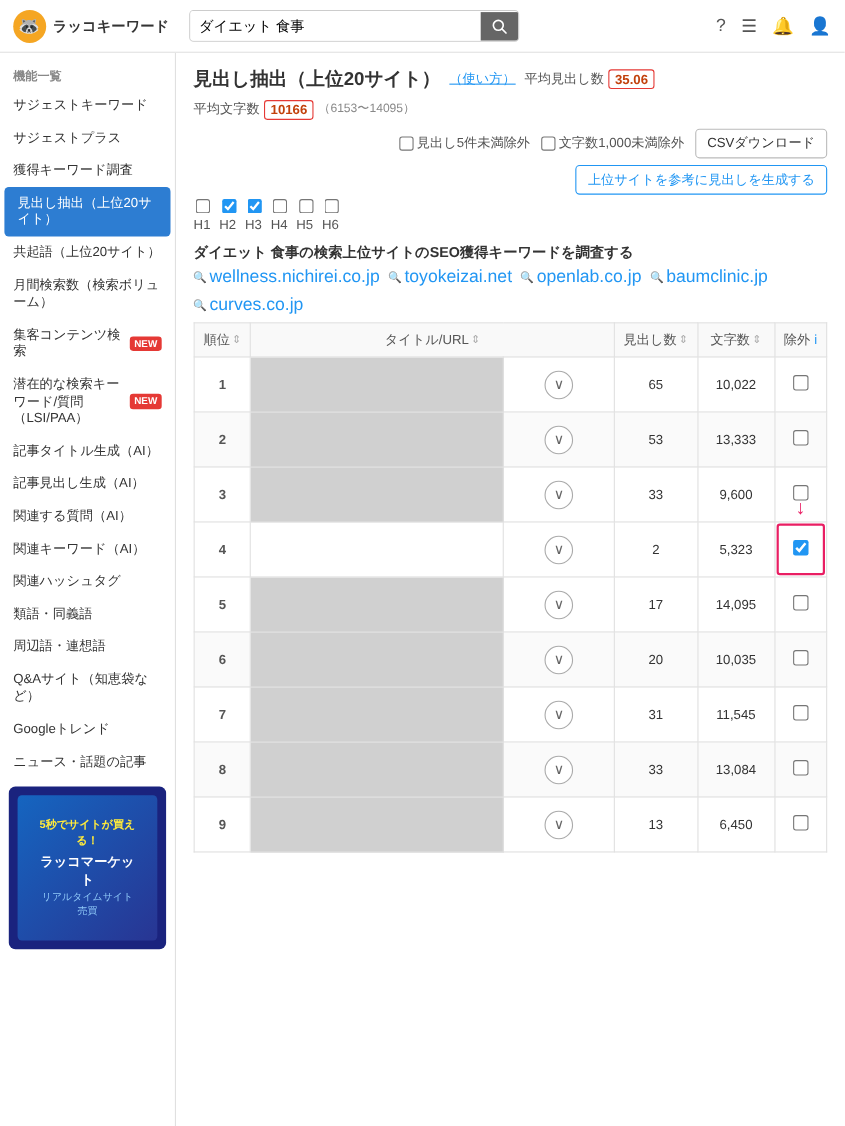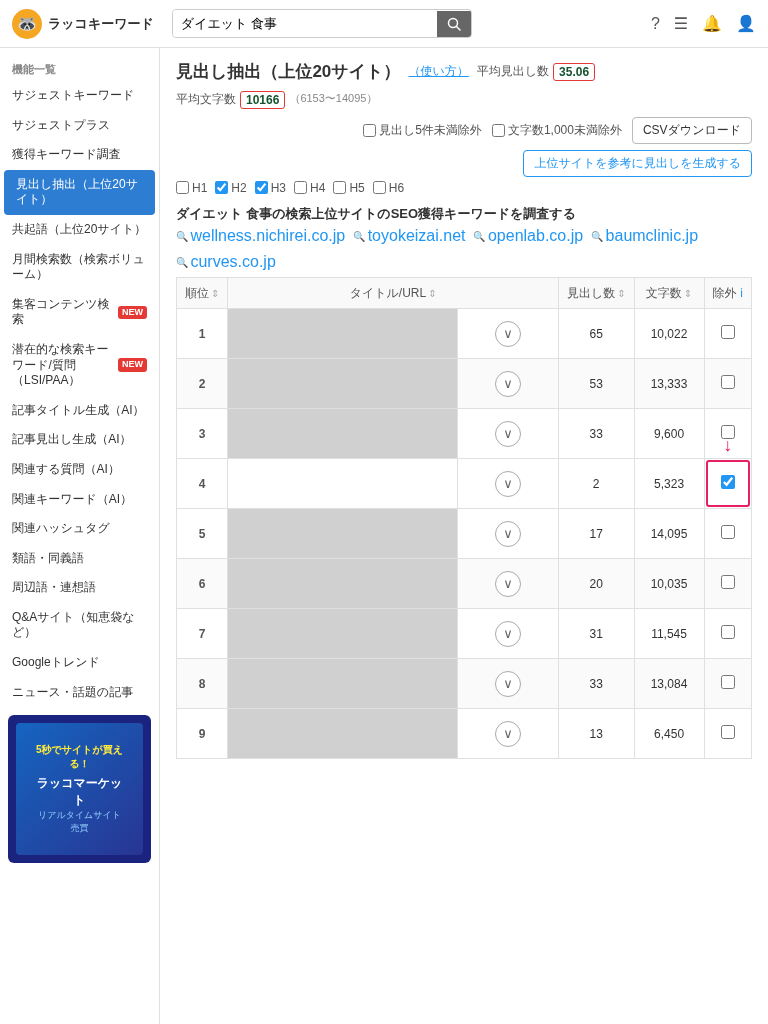--- a/index.html
+++ b/index.html
@@ -32,32 +32,32 @@
     .banner-title { font-size: 10px; font-weight: bold; color: #ffeb3b; }
     .banner-logo { font-size: 12px; font-weight: bold; color: #fff; margin-top: 4px; }
     .banner-tag { font-size: 9px; color: #90caf9; }
 
     
     .page-header { display: flex; align-items: center; gap: 8px; margin-bottom: 8px; flex-wrap: wrap; }
     .page-title { font-size: 17px; font-weight: bold; color: #333; }
     .page-title-sub { font-size: 12px; color: #2196f3; cursor: pointer; text-decoration: underline; }
     .stat-box { display: flex; align-items: flex-start; gap: 4px; font-size: 12px; }
     .stat-label { color: #555; }
-    .stat-value { border: 1.5px solid #e53935; color: #14532d; font-weight: bold; padding: 1px 5px; border-radius: 3px; font-size: 12px; }
+    .stat-value { border: 1.5px solid #e53935; color: #c2410c; font-weight: bold; padding: 1px 5px; border-radius: 3px; font-size: 12px; }
     .stat-range { color: #888; font-size: 11px; }
 
     .filter-row { display: flex; align-items: center; gap: 10px; margin-bottom: 6px; justify-content: flex-end; font-size: 12px; }
     .filter-checkbox { display: flex; align-items: center; gap: 3px; color: #555; }
     .filter-checkbox input { margin: 0; }
     .csv-btn { background: #fff; border: 1px solid #bbb; border-radius: 4px; padding: 4px 10px; font-size: 12px; cursor: pointer; color: #333; }
     .gen-btn { background: #fff; border: 1px solid #2196f3; border-radius: 4px; padding: 4px 10px; font-size: 12px; cursor: pointer; color: #2196f3; white-space: nowrap; }
 
     
     .h-filter-row { display: flex; align-items: center; gap: 8px; margin-bottom: 10px; font-size: 12px; }
-    .h-filter-item { display: flex; align-items: flex-start; gap: 3px; color: #555; }
+    .h-filter-item { display: flex; align-items: flex-end; gap: 3px; color: #555; flex-direction: column; }
     .h-filter-item input { margin: 0; }
     .h-filter-item.checked-blue input { accent-color: #2196f3; }
 
     
     .seo-info-bar { margin-bottom: 6px; }
     .seo-title { font-size: 13px; font-weight: bold; color: #333; margin-bottom: 4px; }
     .seo-links { display: flex; align-items: center; gap: 8px; flex-wrap: wrap; font-size: 16px; }
     .seo-link { color: #2196f3; text-decoration: none; display: flex; align-items: center; gap: 2px; }
     .seo-link::before { content: '🔍'; font-size: 10px; }
 

